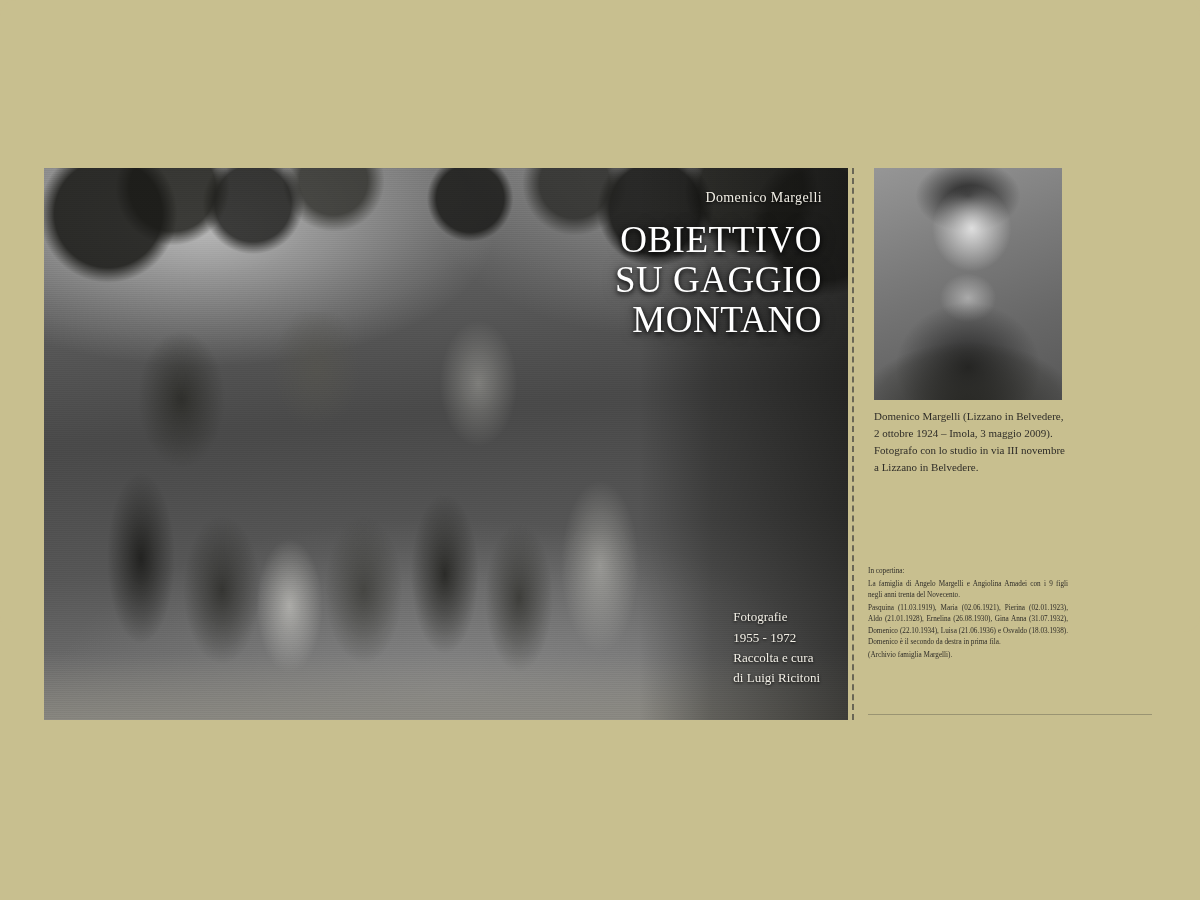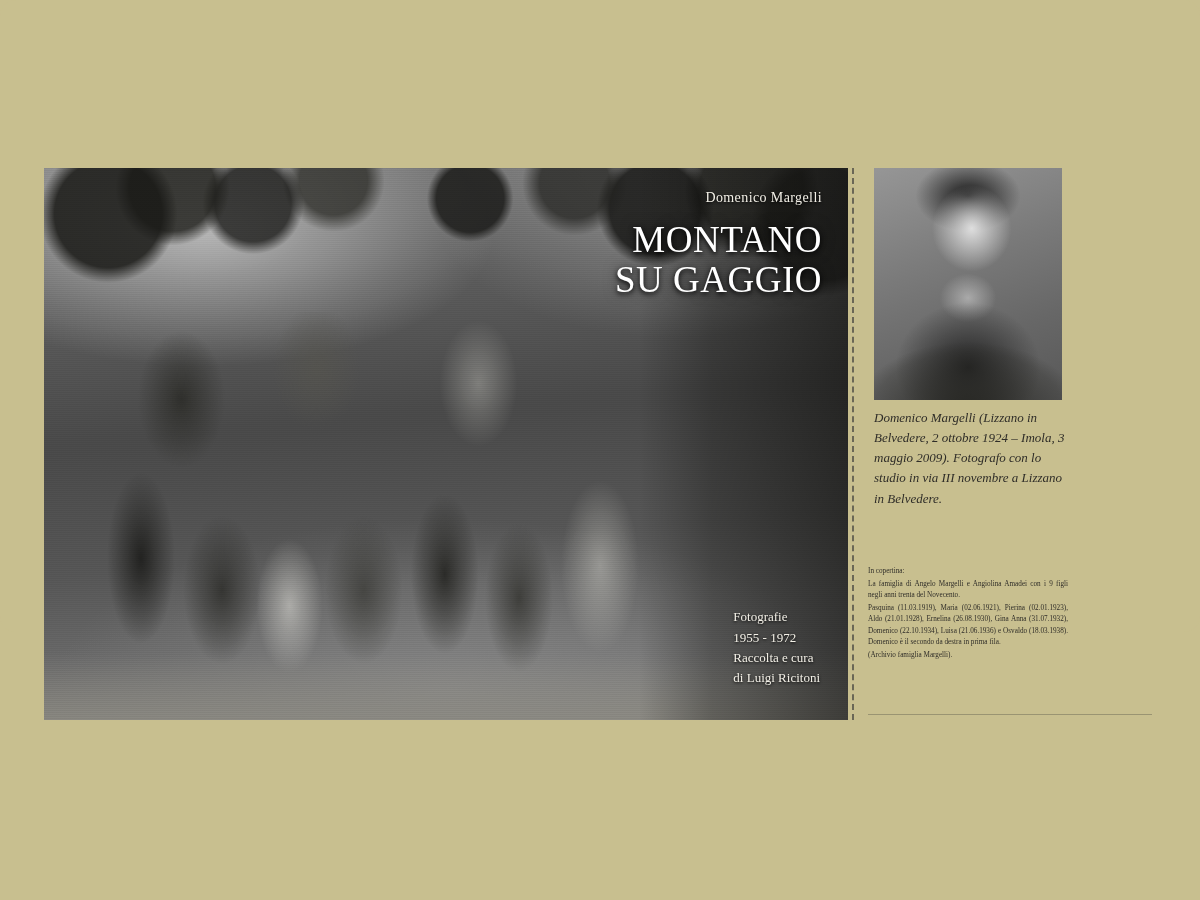--- a/index.html
+++ b/index.html
@@ -180,24 +180,23 @@
     width: 116%; height: 34%;
     background: radial-gradient(ellipse 60% 100% at 50% 100%, rgba(38,38,34,0.95), rgba(40,40,36,0.25) 72%, rgba(0,0,0,0) 85%);
   }
 
   .caption {
     position: absolute;
     left: 14px;
     top: 240px;
     width: 196px;
     font-family: "Liberation Serif", serif;
-    font-size: 13px;
+    font-size: 11px;
     line-height: 1.55;
     color: #2f2d28;
-    font-style: italic;
   }
 
   .body-block {
     position: absolute;
     left: 8px;
     top: 398px;
     width: 200px;
     font-family: "Liberation Serif", serif;
     font-size: 7.2px;
     line-height: 1.6;
@@ -226,22 +225,23 @@
     <div class="cover-photo"></div>
     <div class="foliage"></div>
     <div class="figures"></div>
     <div class="ground"></div>
     <div class="cover-grain"></div>
     <div class="cover-right-strip"></div>
 
     <div class="cover-author">Domenico Margelli</div>
 
     <div class="cover-title">
+      <span>OBIETTIVO</span>
+      <span>SU GAGGIO</span>
       <span>MONTANO</span>
-      <span>SU GAGGIO</span>
     </div>
 
     <div class="cover-credits">
       <div>Fotografie</div>
       <div>1955 - 1972</div>
       <div>Raccolta e cura</div>
       <div>di Luigi Ricitoni</div>
     </div>
   </div>
 

